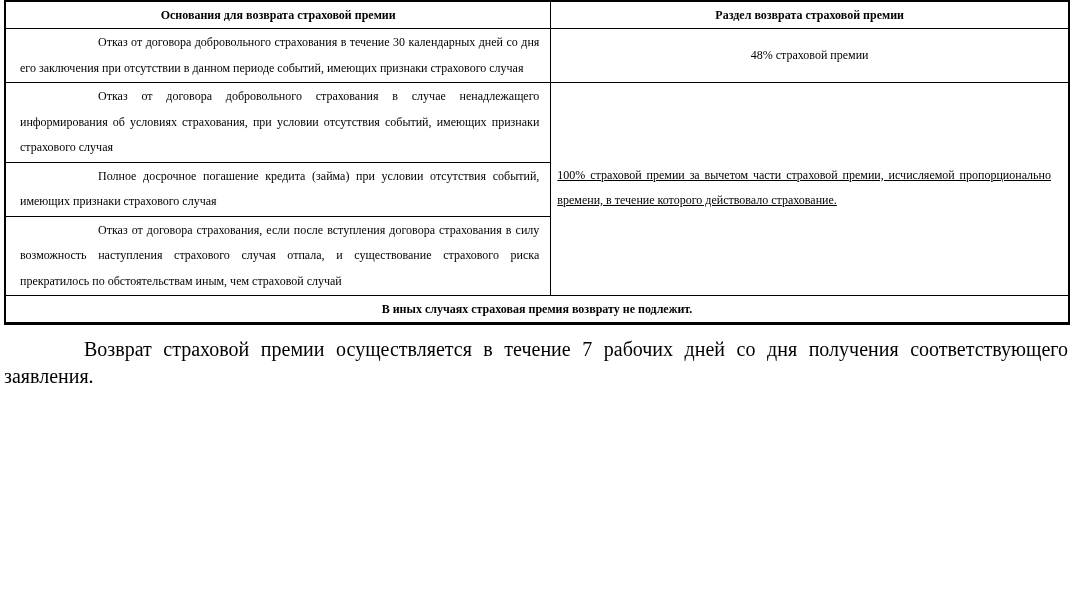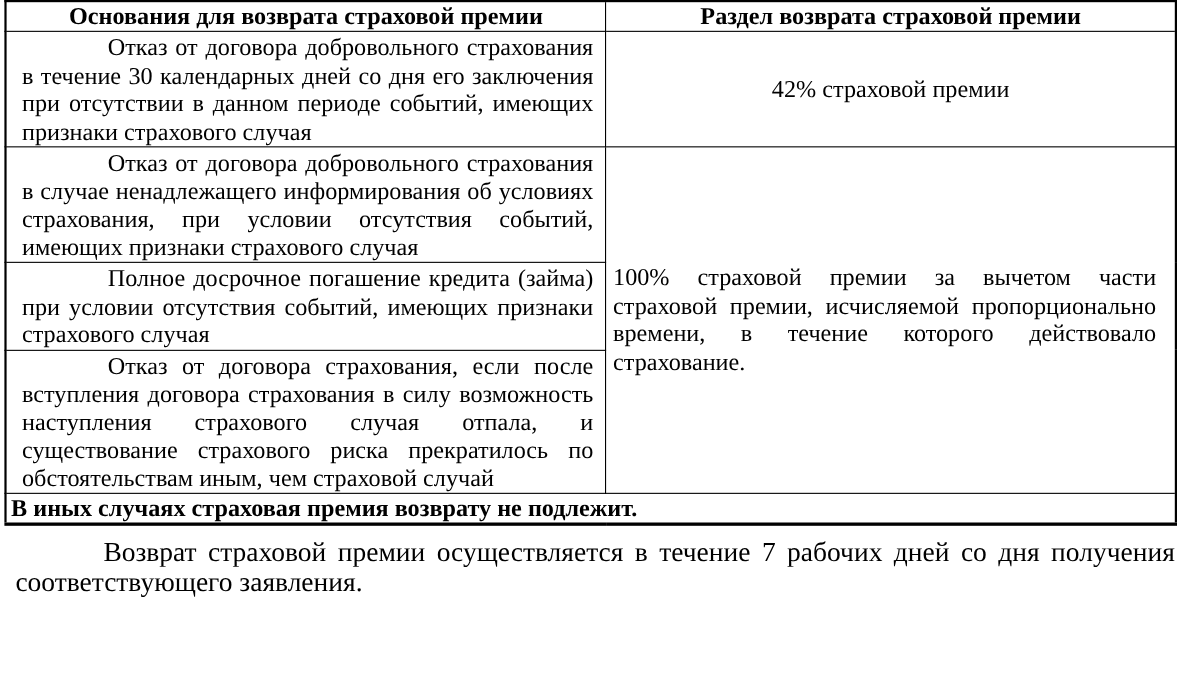--- a/index.html
+++ b/index.html
@@ -28,21 +28,21 @@
     border-collapse: collapse;
     width: 1066px;
     table-layout: fixed;
     border: 2px solid #000;
     border-bottom-width: 3px;
   }
   col.c-grounds { width: 51.3%; }
   col.c-amount  { width: 48.7%; }
   th, td {
     border: 1.5px solid #000;
-    font-size: 22px;
+    font-size: 12px;
     line-height: 25.5px;
     vertical-align: top;
     padding: 0;
   }
   th.hdr {
     font-weight: bold;
     text-align: center;
     height: 26px;
     line-height: 26px;
     padding: 0 4px;
@@ -56,33 +56,35 @@
   }
   td.amount-full {
     text-align: center;
     vertical-align: middle;
     padding: 1px 10px;
   }
   td.amount-merged {
     text-align: justify;
     vertical-align: middle;
     padding: 1px 17px 3px 6px;
+    text-decoration: underline;
   }
   td.footer-cell {
+    text-align: center;
     font-weight: bold;
     height: 26px;
     line-height: 26px;
     padding: 0 4px;
   }
   .closing {
-    font-size: 25px;
+    font-size: 20px;
     line-height: 27px;
     text-align: justify;
     text-indent: 80px;
-    margin: 11px 2px 0 10px;
+    margin: 11px 2px 0 0;
   }
 </style>
 </head>
 <body>
 
 <div class="page">
 
 
   <table class="refund-table">
     <colgroup>
@@ -92,21 +94,21 @@
     <tbody>
       <tr>
         <th class="hdr">Основания для возврата страховой премии</th>
         <th class="hdr">Раздел возврата страховой премии</th>
       </tr>
 
       <tr>
         <td class="ground">
           <div class="indent">Отказ от договора добровольного страхования в течение 30 календарных дней со дня его заключения при отсутствии в данном периоде событий, имеющих признаки страхового случая</div>
         </td>
-        <td class="amount-full">42% страховой премии</td>
+        <td class="amount-full">48% страховой премии</td>
       </tr>
 
       <tr>
         <td class="ground">
           <div class="indent">Отказ от договора добровольного страхования в случае ненадлежащего информирования об условиях страхования, при условии отсутствия событий, имеющих признаки страхового случая</div>
         </td>
         <td class="amount-merged" rowspan="3">100% страховой премии за вычетом части страховой премии, исчисляемой пропорционально времени, в течение которого действовало страхование.</td>
       </tr>
 
       <tr>

